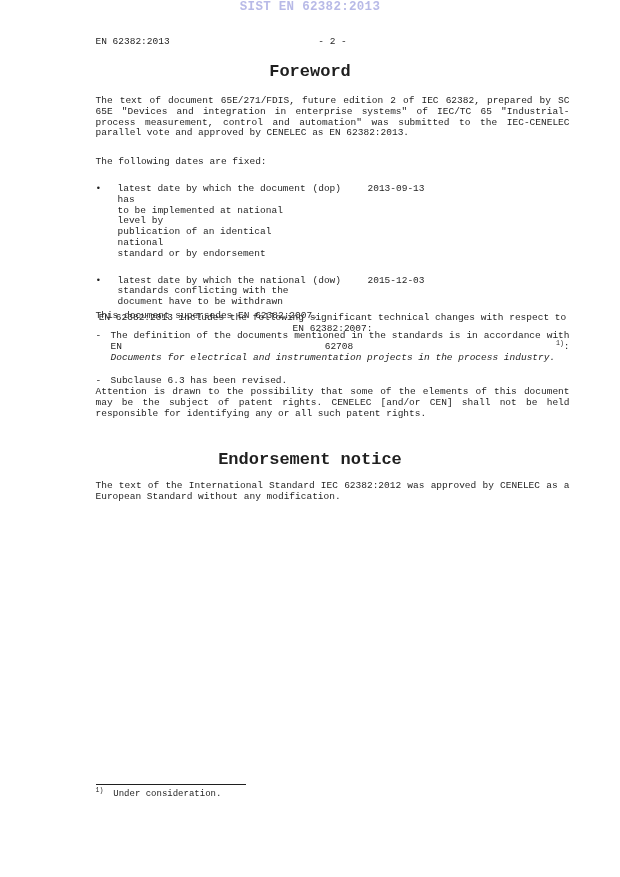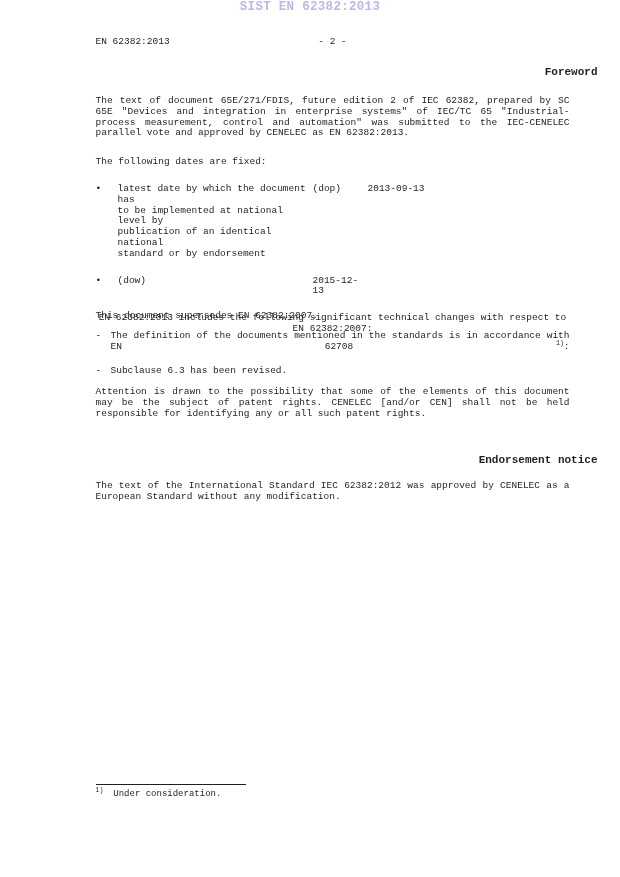--- a/index.html
+++ b/index.html
@@ -22,22 +22,22 @@
     text-align: center;
     font-size: 12.5px;
     font-weight: bold;
     letter-spacing: 0.3px;
   }
   .header-row { top: 37px; height: 12px; }
   .doc-ref { position: absolute; left: 0; top: 0; text-align: center; }
   .page-num { position: absolute; left: 0; right: 0; top: 0; text-align: center; }
   .section-title {
     left: 0; width: 100%;
-    text-align: right;
-    font-size: 11px;
+    text-align: center;
+    font-size: 17px;
     font-weight: bold;
   }
   .foreword-title { top: 67px; }
   .endorsement-title { top: 455px; }
   .para { text-align: justify; }
   .para1 { top: 96px; }
   .dates-intro { top: 157px; text-align: left; }
   .dates-list { top: 184px; }
   .date-row {
     display: grid;
@@ -91,34 +91,38 @@
       <span>•</span>
       <span class="date-desc">latest date by which the document has
 to be implemented at national level by
 publication of an identical national
 standard or by endorsement</span>
       <span>(dop)</span>
       <span>2013-09-13</span>
     </div>
     <div class="date-row">
       <span>•</span>
+      <span class="date-desc">latest date by which the national
+standards conflicting with the
+document have to be withdrawn</span>
       <span>(dow)</span>
-      <span>2015-12-13</span>
+      <span>2015-12-03</span>
     </div>
   </div>
 
   <div class="abs content supersedes">This document supersedes EN 62382:2007.</div>
 
   <div class="abs content changes-intro">EN 62382:2013 includes the following significant technical changes with respect to EN 62382:2007:</div>
 
   <div class="abs content changes-list">
     <div class="change-row">
       <span>-</span>
       <span>
         <span class="change-line1" style="display:block;"><span>The definition of the documents mentioned in the standards is in accordance with EN 62708</span>&nbsp;<sup>1)</sup><span>:</span></span>
+        <span class="change-italic" style="display:block;">Documents for electrical and instrumentation projects in the process industry.</span>
       </span>
     </div>
     <div class="change-row">
       <span>-</span>
       <span>Subclause 6.3 has been revised.</span>
     </div>
   </div>
 
   <div class="abs content para patent">Attention is drawn to the possibility that some of the elements of this document may be the subject of patent rights. CENELEC [and/or CEN] shall not be held responsible for identifying any or all such patent rights.</div>
 

